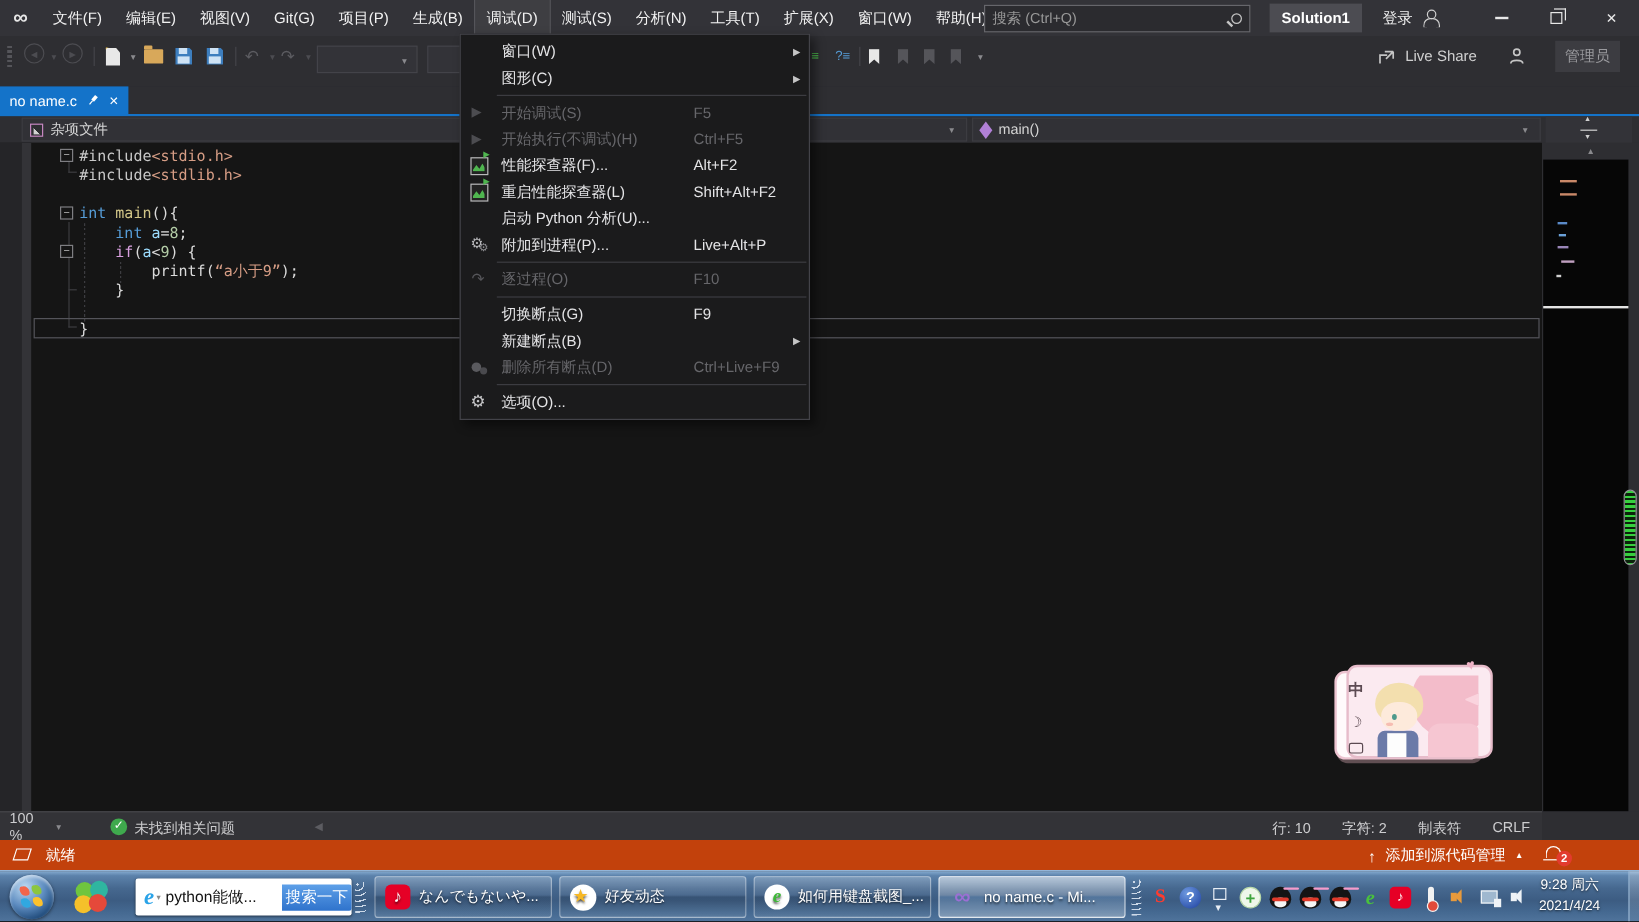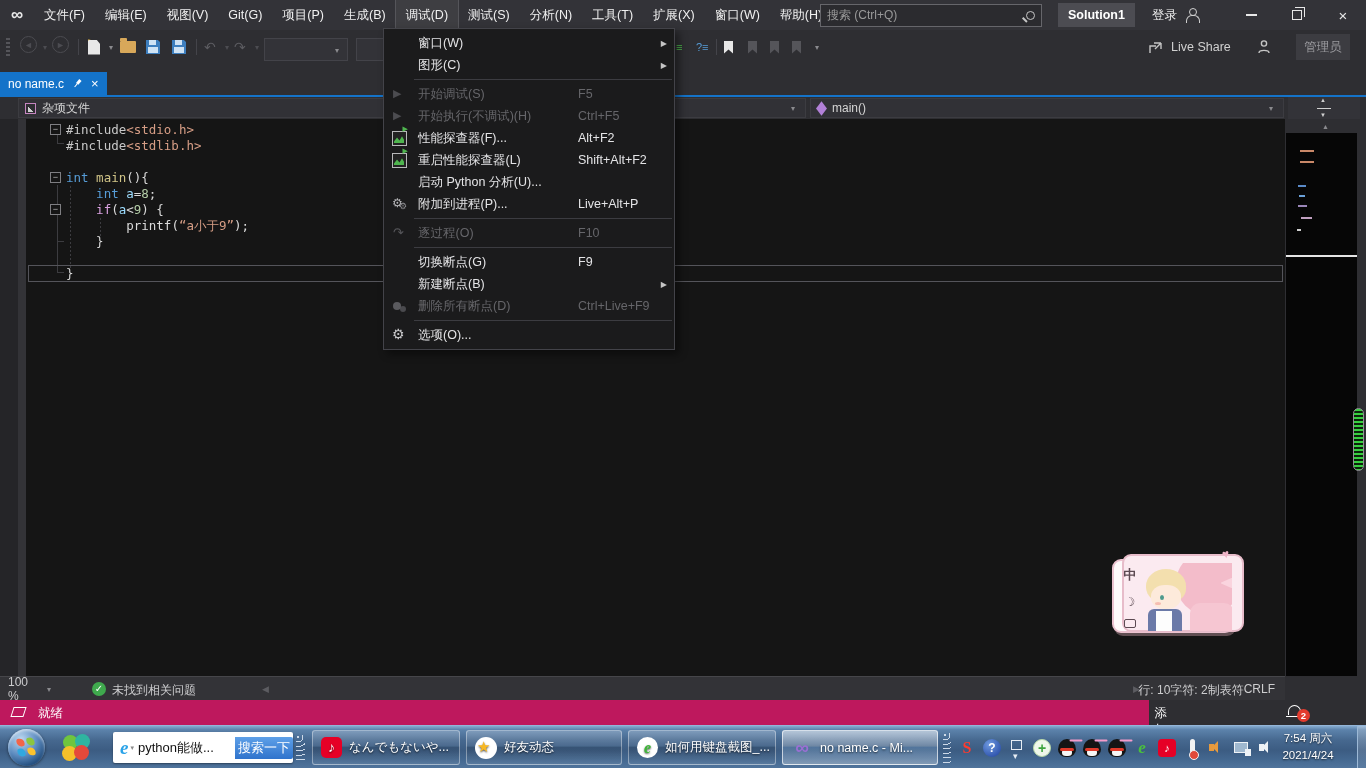--- a/index.html
+++ b/index.html
@@ -109,24 +109,24 @@
 
   
   .ed-status { position:absolute; left:0; top:676px; width:1285px; height:24px; background:#333337; border-top:1px solid #46464a;
                font-size:12px; color:#cdcdcf; }
   .zoom-combo { position:absolute; left:4px; top:3px; width:56px; height:18px; display:flex; align-items:center; padding:0 4px; gap:8px; }
   .check-circle { position:absolute; left:92px; top:5px; width:14px; height:14px; border-radius:50%; background:#3fa94d; color:#fff;
                   font-size:10px; line-height:14px; text-align:center; }
   .issues-text { position:absolute; left:112px; top:5px; }
   .hs-left { position:absolute; left:262px; top:7px; color:#5c5c61; font-size:9px; }
   .hs-right { position:absolute; left:1133px; top:7px; color:#5c5c61; font-size:9px; }
-  .ed-right { position:absolute; right:10px; top:5px; display:flex; }
-
-  
-  .vs-status { position:absolute; left:0; top:700px; width:1149px; height:25px; background:#be185d; color:#fff; font-size:12.5px; }
+  .ed-right { position:absolute; right:10px; top:5px; display:flex; gap:26px; }
+
+  
+  .vs-status { position:absolute; left:0; top:700px; width:1366px; height:25px; background:#c2410c; color:#fff; font-size:12.5px; }
   .pgram { position:absolute; left:12px; top:7px; width:13px; height:10px; border:1.5px solid #fff; transform:skewX(-18deg); }
   .ready-text { position:absolute; left:38px; top:5px; }
   .src-ctl { position:absolute; left:1140px; top:5px; display:flex; align-items:center; gap:8px; }
   .src-ctl .up { font-size:13px; } .src-ctl .tri { font-size:7px; }
   .bell-wrap { position:absolute; left:1288px; top:3px; width:26px; height:20px; }
   .bell { position:absolute; left:0; top:2px; width:13px; height:10px; border:1.5px solid #fff; border-bottom:none; border-radius:7px 7px 0 0; }
   .bell::after { content:""; position:absolute; left:-3px; bottom:-2px; width:16px; height:1.5px; background:#fff; }
   .badge { position:absolute; left:9px; top:6px; width:13px; height:13px; border-radius:50%; background:#e23b2e; color:#fff;
            font-size:9.5px; line-height:13px; text-align:center; font-weight:bold; }
 
@@ -592,18 +592,18 @@
           <span class="ti ti-qq-penguin"></span>
           <span class="ti ti-browser-360e">e</span>
           <span class="ti ti-netease-music">♪</span>
           <span class="ti ti-thermometer"></span>
           <span class="ti ti-volume-orange spk"></span>
           <span class="ti ti-network"></span>
           <span class="ti ti-volume spk"></span>
         </span>
     </div>
     <div class="clock">
-      <div>7:54 周六</div>
+      <div>9:28 周六</div>
       <div>2021/4/24</div>
     </div>
     <div class="show-desktop"></div>
   </div>
 </div>
 
 </body></html>

